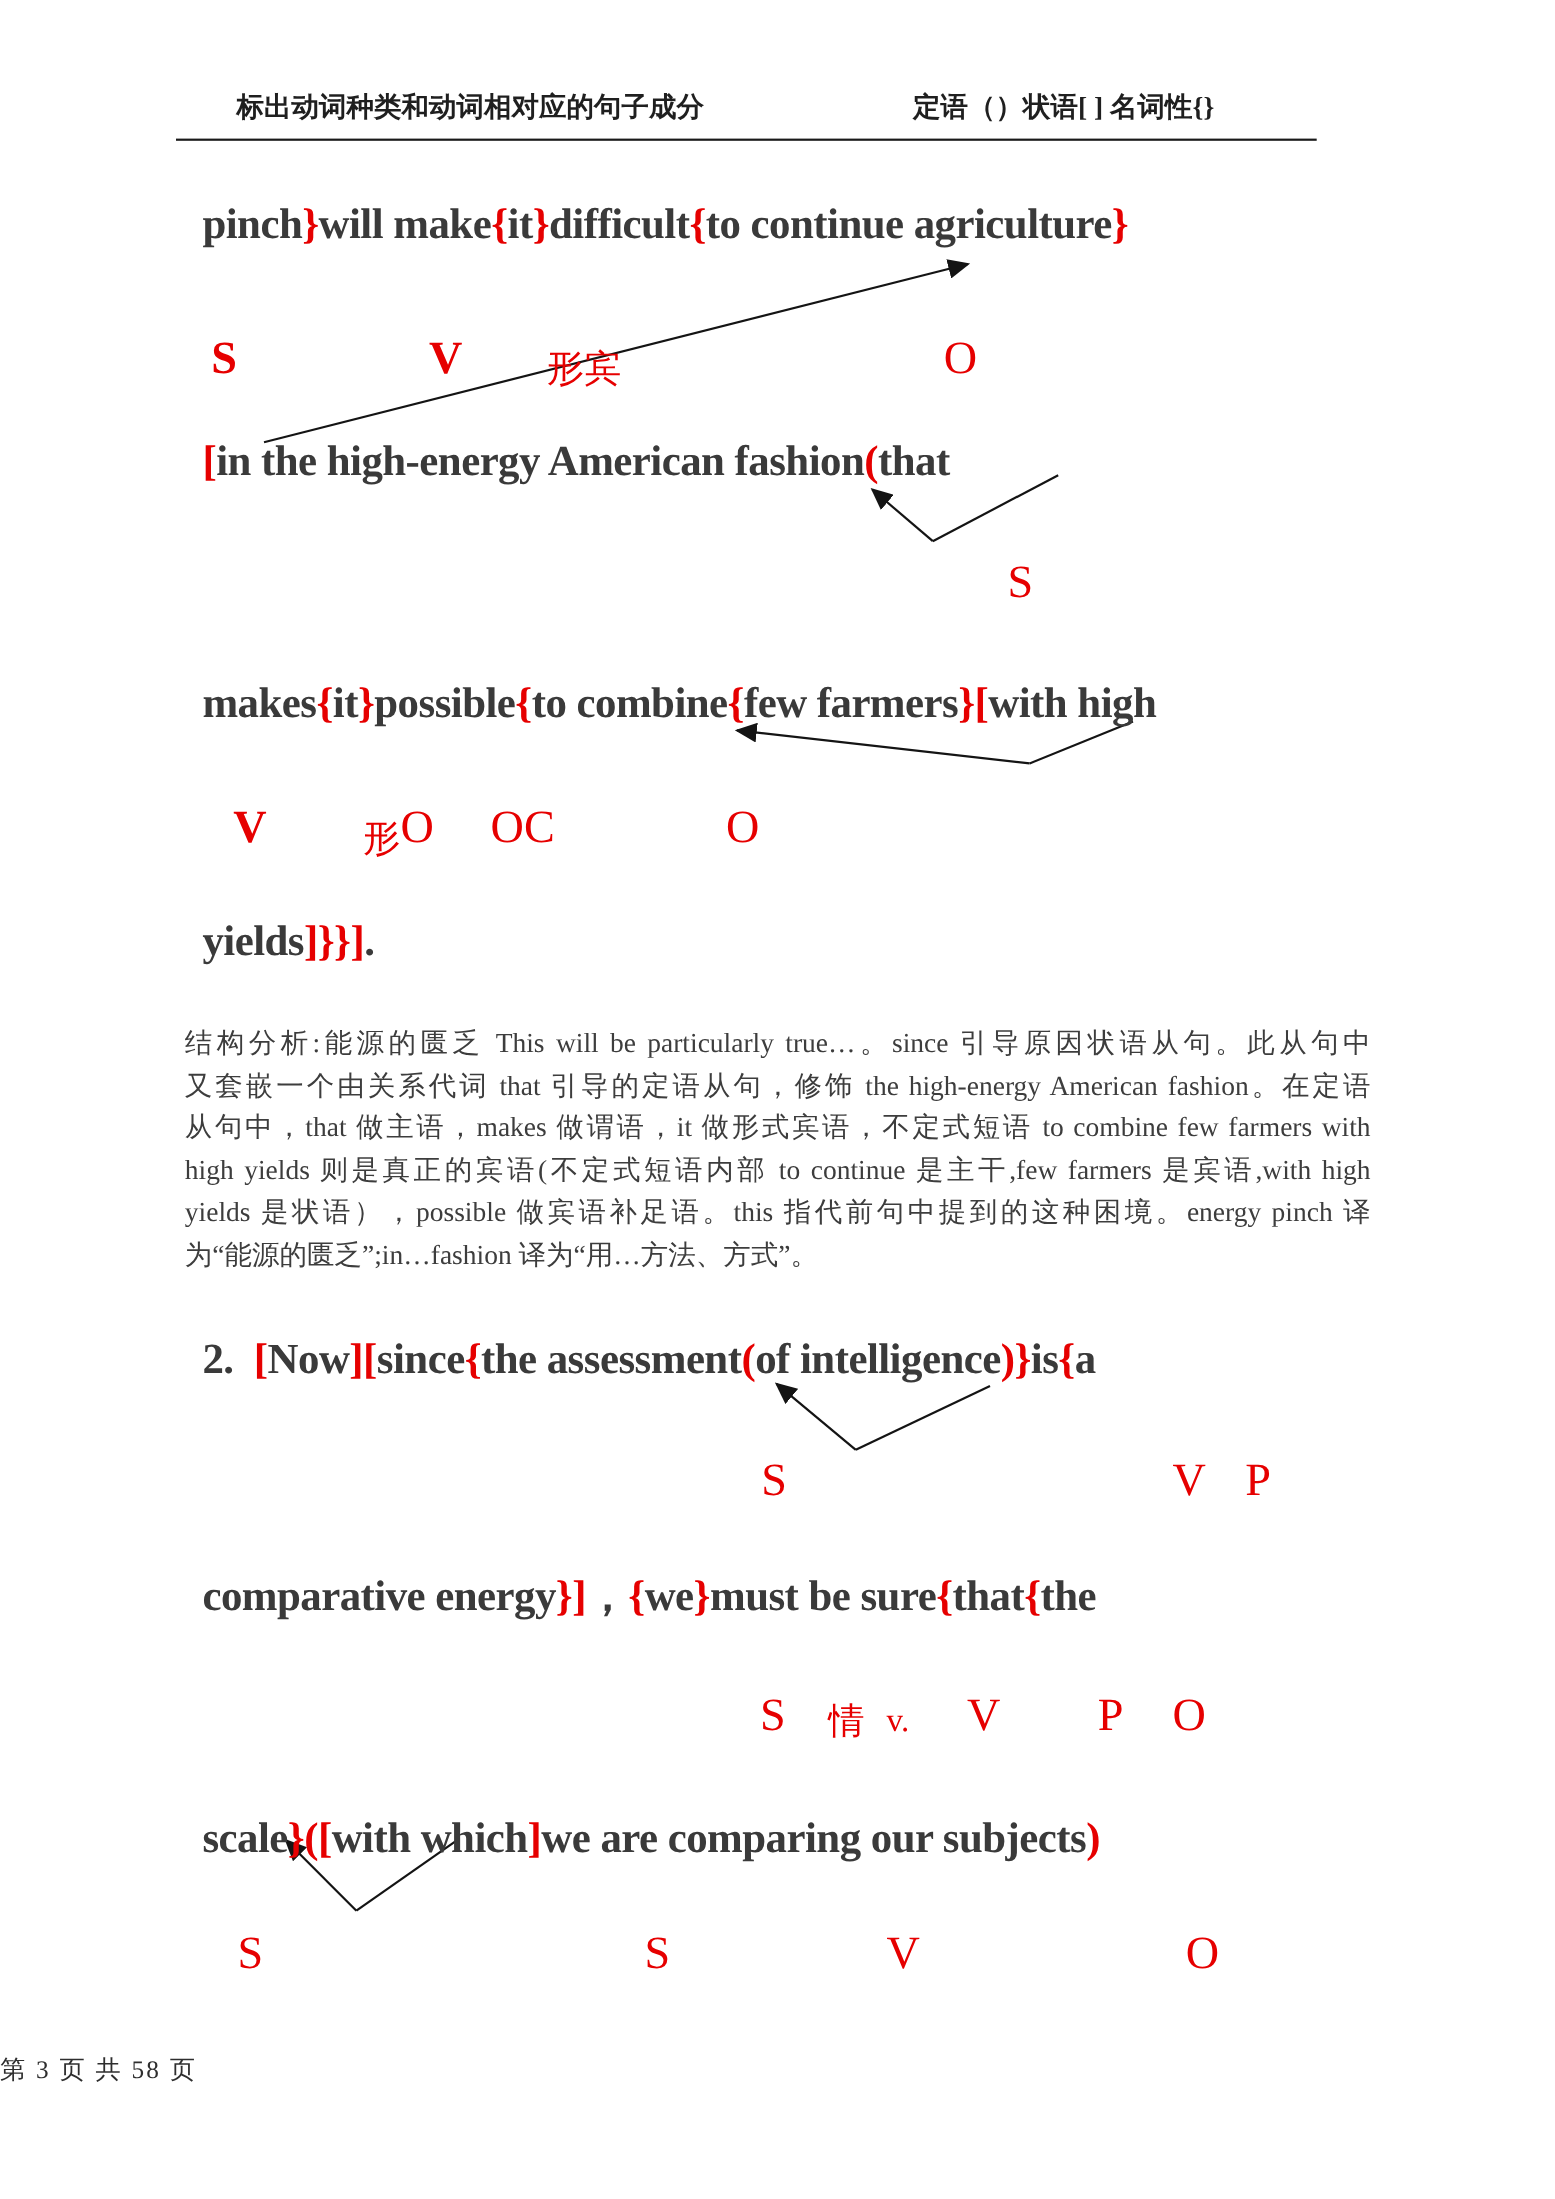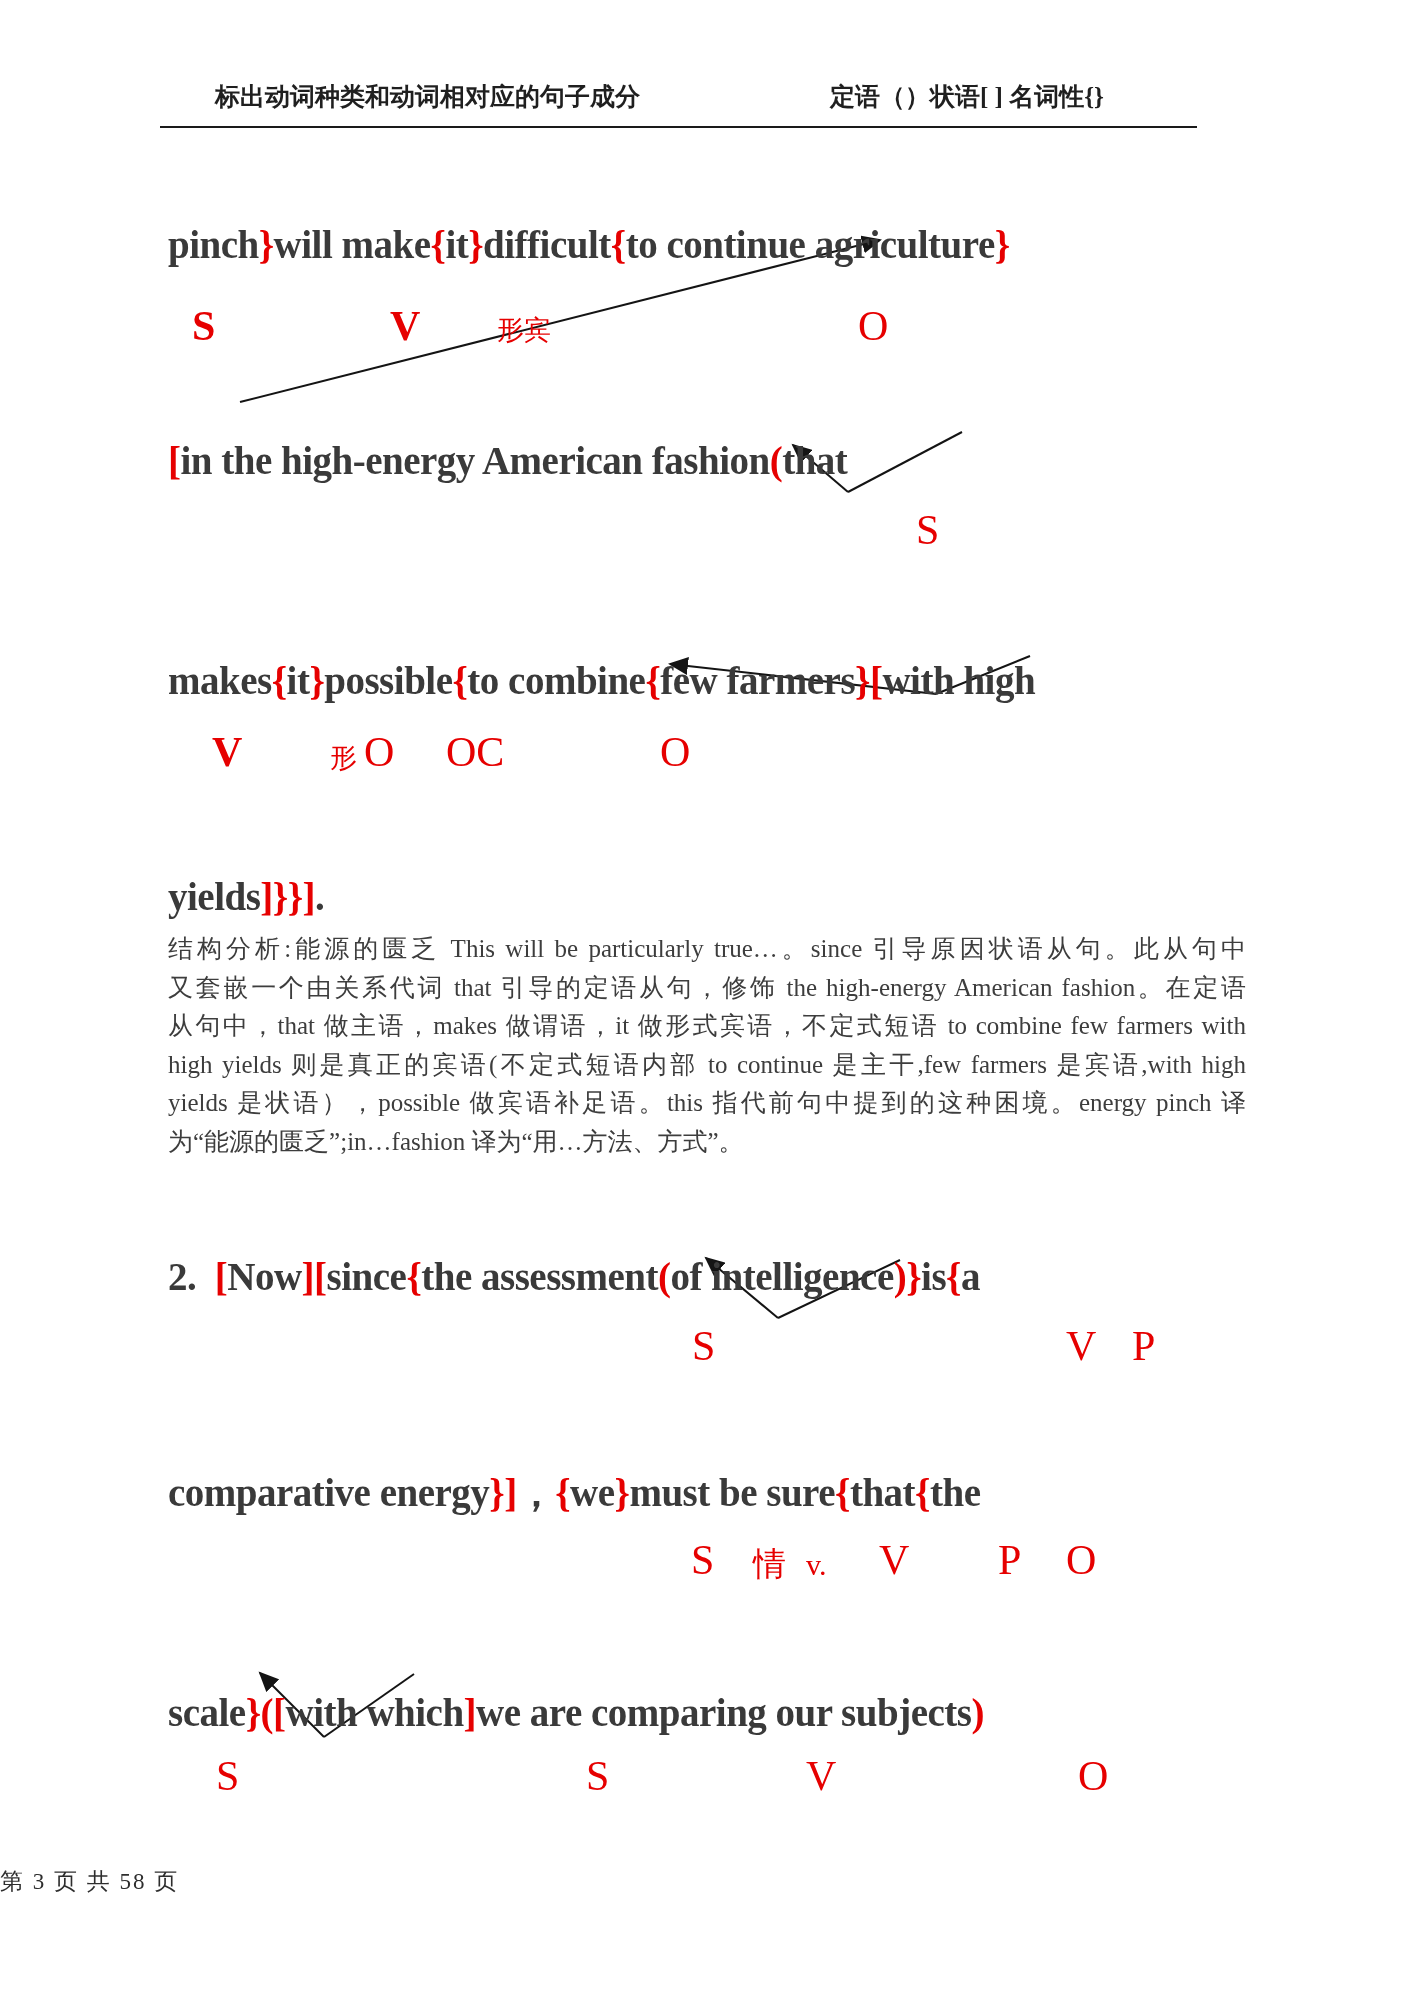--- a/index.html
+++ b/index.html
@@ -8,32 +8,32 @@
   #page {
     position:relative; width:1414px; height:1999px; background:#fff;
     font-family:"Liberation Serif", serif; overflow:hidden;
   }
   .hdr-text {
     position:absolute; font-weight:700; font-size:25px; color:#1f1f1f;
     font-family:"Liberation Serif", serif; white-space:pre;
   }
   .hdr-rule { position:absolute; border-top:2px solid #1a1a1a; }
   .bigline {
-    position:absolute; left:168px; white-space:pre;
+    position:absolute; left:184px; white-space:pre;
     font:700 39px/1.25 "Liberation Serif", serif;
-    letter-spacing:-0.5px; color:var(--dark);margin-top:41px;
+    letter-spacing:-0.5px; color:var(--dark);
   }
   .seg-d { color:var(--dark); }
   .seg-r { color:var(--red); }
   .lbl {
     position:absolute; color:var(--red); line-height:1;
     font:400 42px "Liberation Serif", serif;
   }
   .lbl.bold { font-weight:700; }
-  .lbl.cjk { font-size:27px; padding-top:6px; }
+  .lbl.cjk { font-size:34px; padding-top:6px; }
   .lbl.cjk-lg { font-size:33px; padding-top:4px; }
   .lbl.small { font-size:30px; padding-top:8px; }
   .analysis {
     position:absolute; left:168px; top:930px; width:1078px;
     font:400 25px/38.6px "Liberation Serif", serif; color:#3d3d3d;
   }
   .ana-line { text-align:justify; text-align-last:justify; white-space:normal; }
   .ana-line:last-child { text-align-last:left; }
   .footer {
     position:absolute; left:0; top:1866px; width:100%; text-align:left;

